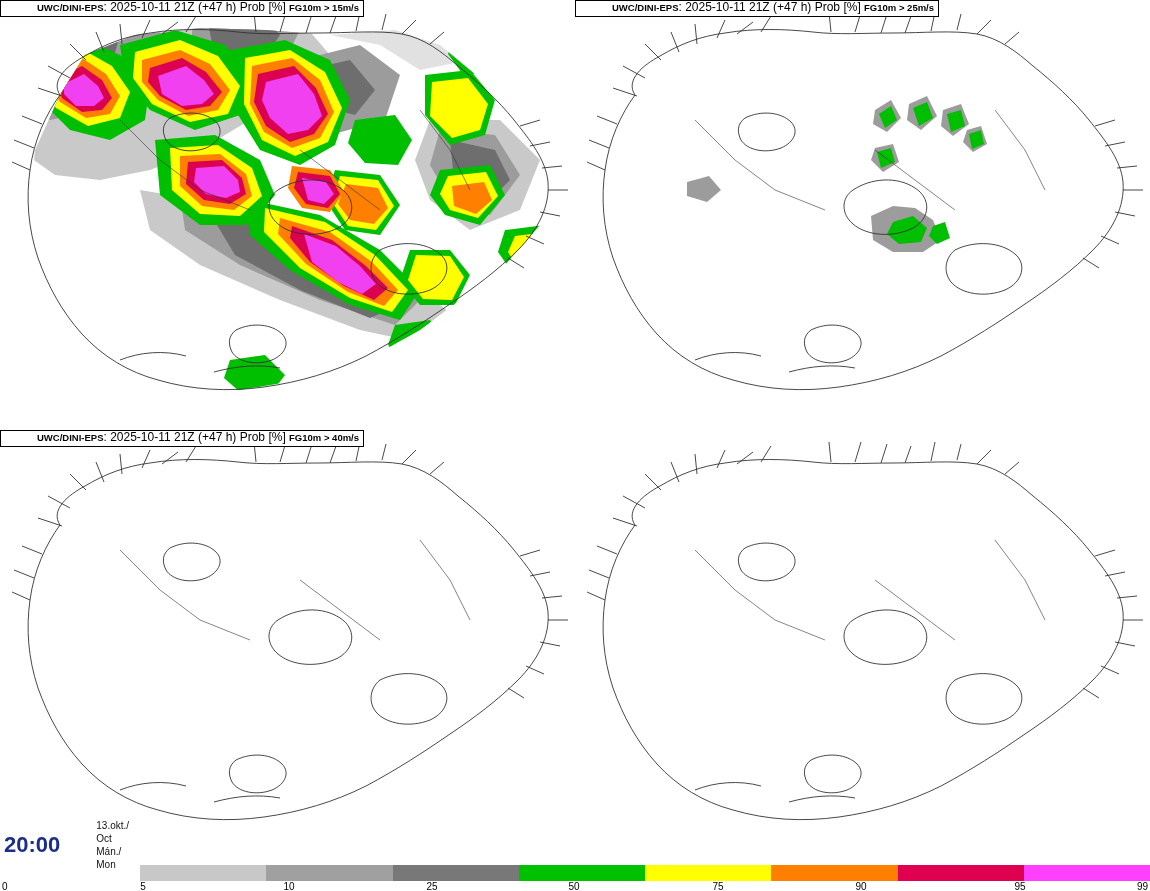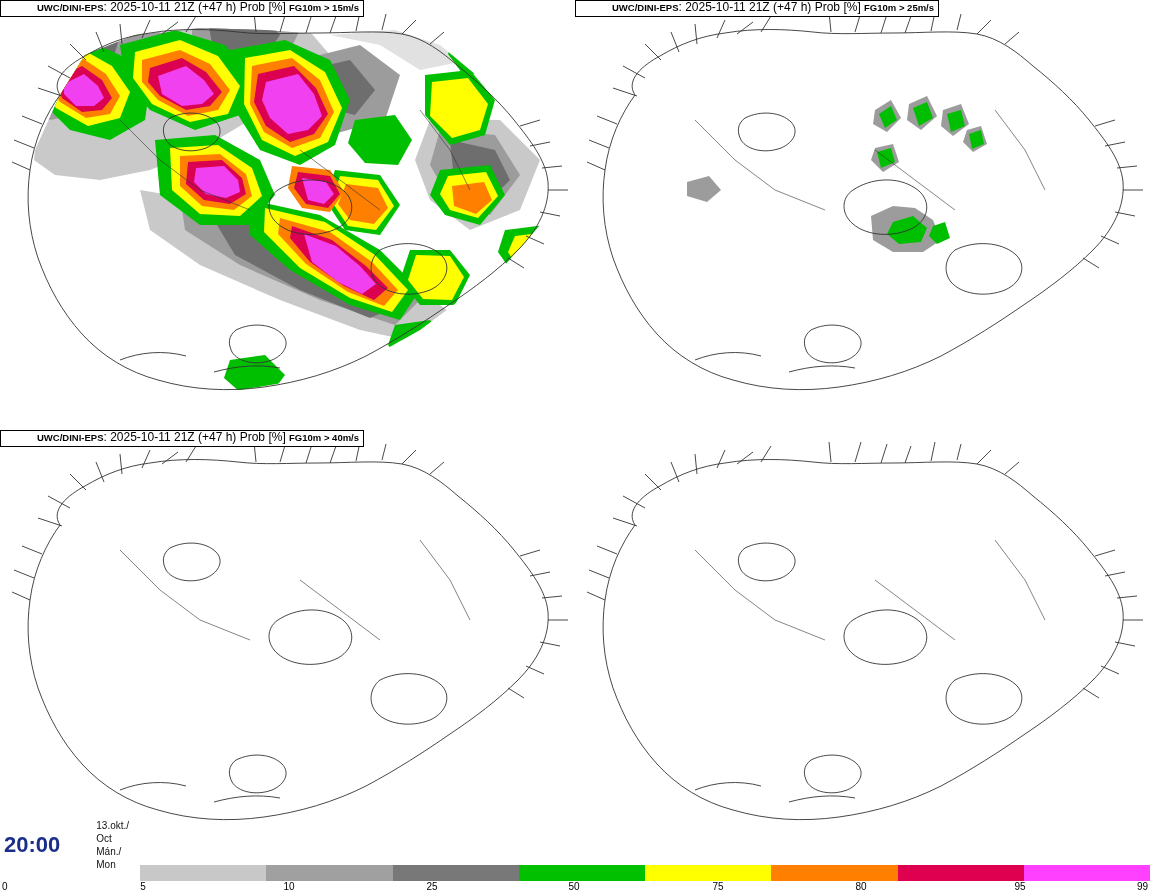--- a/index.html
+++ b/index.html
@@ -276,19 +276,19 @@
       <div style="background:#e00050"></div>
       <div style="background:#ff40ff"></div>
     </div>
     <div class="cbar-labels">
       <span class="first" style="left:2px;">0</span>
       <span style="left:143px;">5</span>
       <span style="left:289px;">10</span>
       <span style="left:432px;">25</span>
       <span style="left:574px;">50</span>
       <span style="left:718px;">75</span>
-      <span style="left:861px;">80</span>
+      <span style="left:861px;">90</span>
       <span style="left:1005px;margin-left:15px;">95</span>
       <span class="last" style="left:1148px;">99</span>
     </div>
   </div>
 
 </div>
 
 </body></html>

